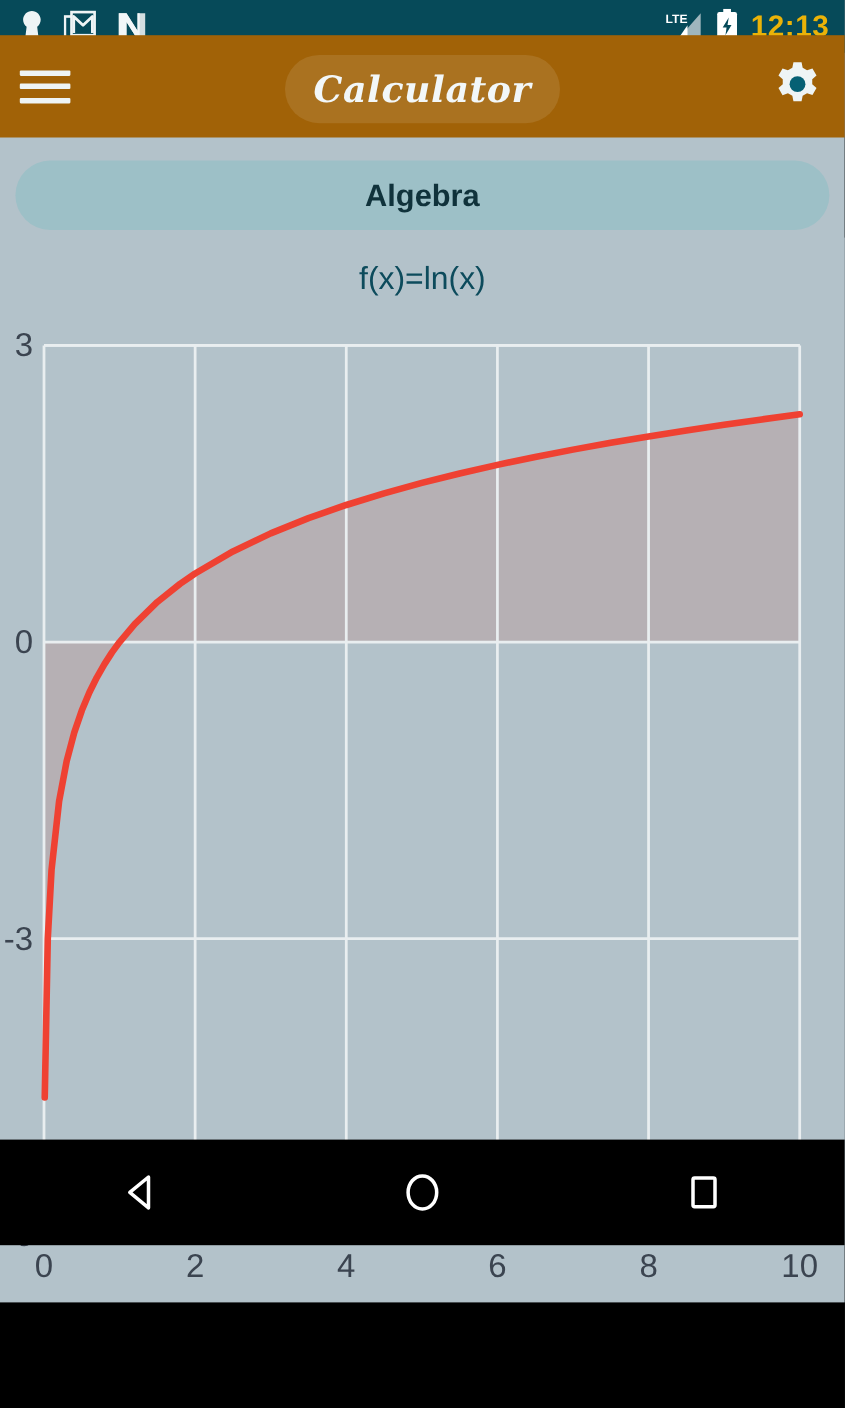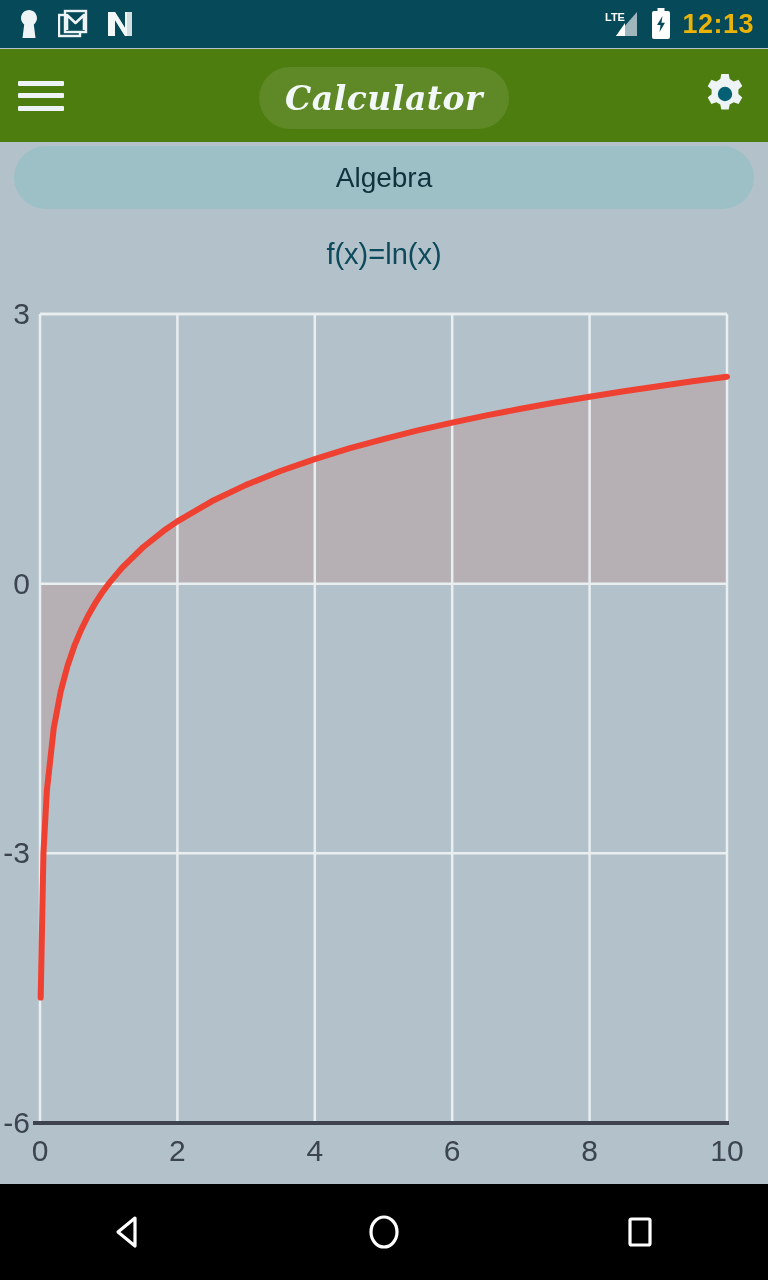--- a/index.html
+++ b/index.html
@@ -2,37 +2,37 @@
 <html><head>
 <meta charset="utf-8">
 <style>
   * { box-sizing: border-box; margin: 0; padding: 0; }
   html, body {
     width: 768px; height: 1280px;
     background: #000;
     font-family: "Liberation Sans", sans-serif;
     overflow: hidden;
   }
-  #screen { position: relative; width: 768px; height: 1280px; background: #b3c2ca; }
+  #screen { position: relative; width: 768px; height: 1132px; background: #b3c2ca; }
 
   
   .statusbar {
     position: absolute; top: 0; left: 0; width: 768px; height: 48px;
     background: #064a59; display: flex; align-items: center;
     padding: 0 14px 0 18px;
   }
   .status-left { display: flex; align-items: center; gap: 18px; }
   .status-right { margin-left: auto; display: flex; align-items: center; gap: 11px; }
   .status-time { color: #eab308; font-size: 27px; font-weight: 700; letter-spacing: .5px; }
   .sicon { display: block; }
 
   
   .appbar {
-    position: absolute; top: 49px; left: 0; width: 768px; height: 93px;
-    background: #4d7c0f; display: flex; align-items: center;
+    position: absolute; top: 32px; left: 0; width: 768px; height: 93px;
+    background: #a16207; display: flex; align-items: center;
   }
   .hamburger {
     position: absolute; left: 18px; top: 50%; transform: translateY(-50%);
     width: 46px; height: 30px; display: flex; flex-direction: column;
     justify-content: space-between; cursor: pointer;
   }
   .hamburger span { display: block; height: 5px; background: #eef4f5; border-radius: 1px; }
   .title-pill {
     position: absolute; left: 50%; transform: translateX(-50%);
     top: 18px; height: 62px; min-width: 196px; padding: 0 26px;
@@ -45,21 +45,21 @@
   }
   .gear { position: absolute; right: 20px; top: 50%; transform: translateY(-50%); cursor: pointer; }
 
   
   .tabbar {
     position: absolute; top: 146px; left: 14px; width: 740px; height: 63px;
     background: #9dc0c7; border-radius: 32px; display: flex; align-items: center;
   }
   .tab {
     flex: 1; height: 63px; display: flex; align-items: center; justify-content: center;
-    font-size: 28px; font-weight: 400; color: #10323b; cursor: pointer; border-radius: 32px;
+    font-size: 28px; font-weight: 700; color: #10323b; cursor: pointer; border-radius: 32px;
   }
   .tab.active { background: #0a5265; color: #e8f2f4; }
 
   
   .chart-area { position: absolute; top: 216px; left: 0; width: 768px; height: 968px; background: #b3c2ca; }
   .chart-title {
     position: absolute; top: 22px; left: 0; width: 768px; text-align: center;
     color: #0d4b5c; font-size: 29px; font-weight: 400;
   }
   .plot-svg { position: absolute; top: 0; left: 0; }

